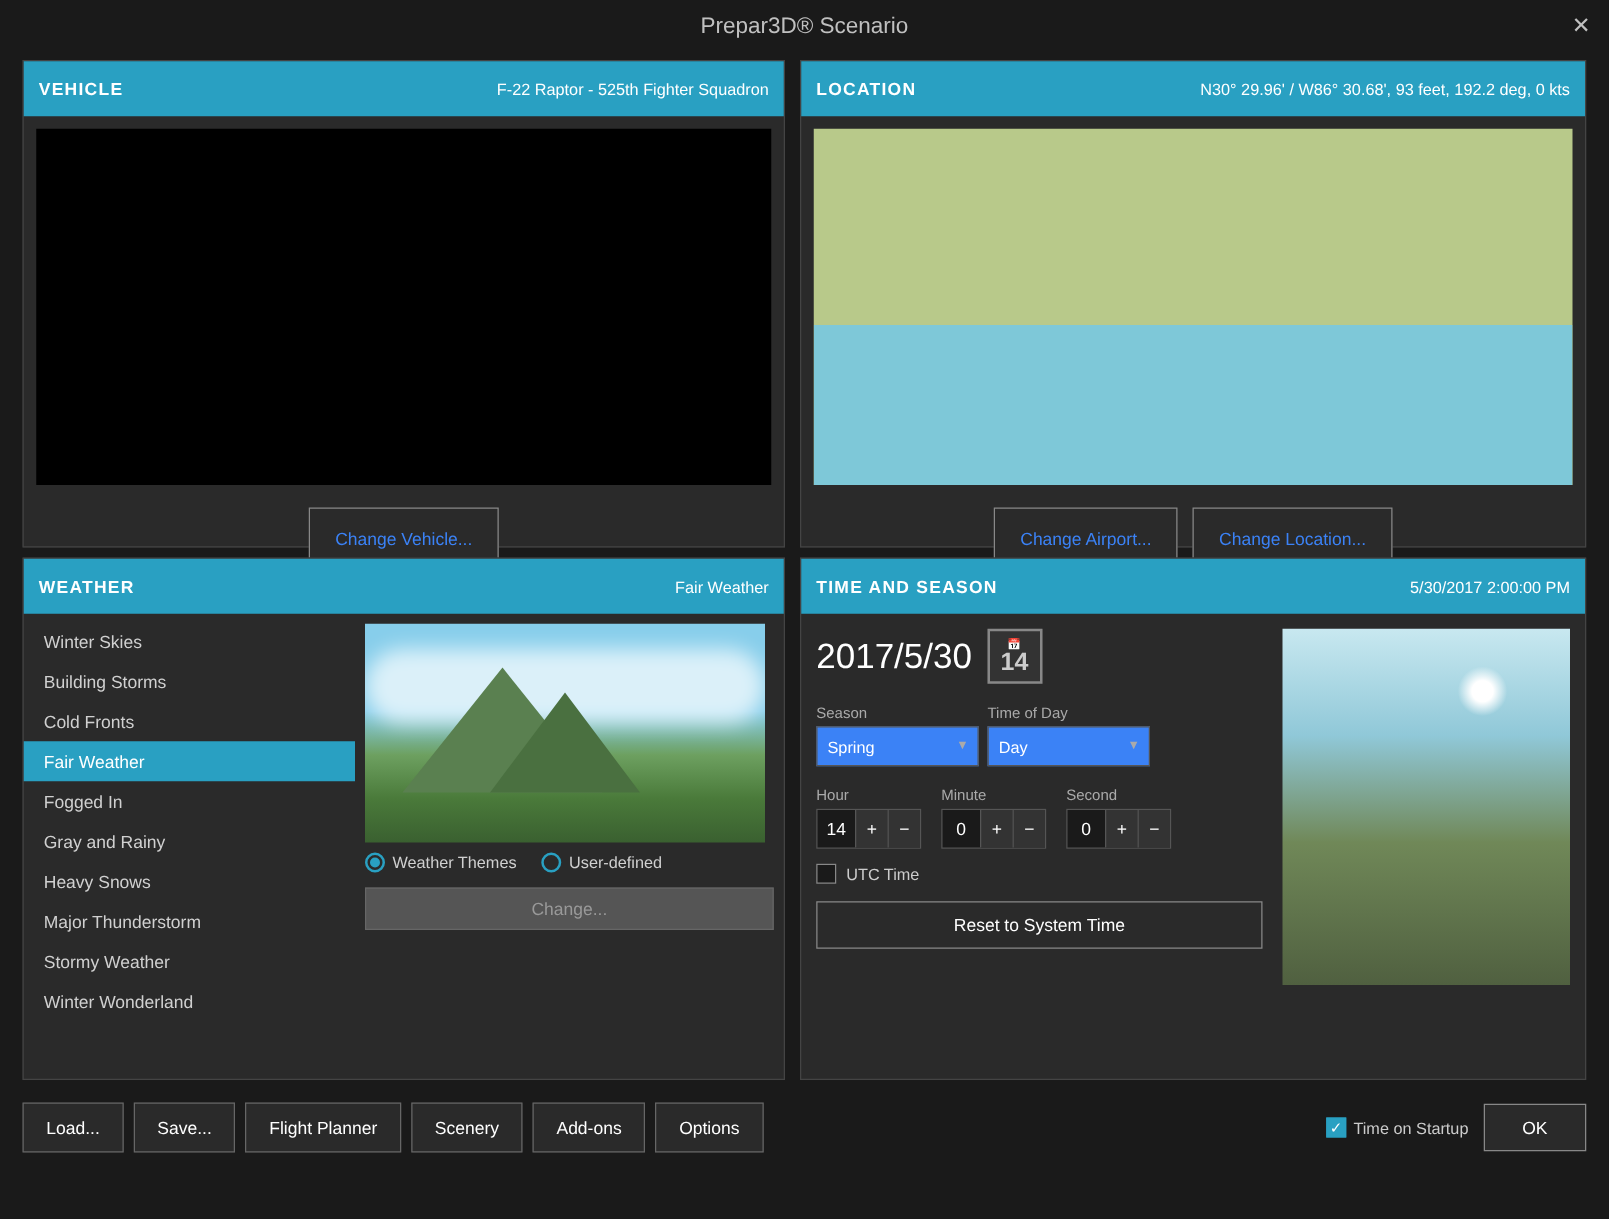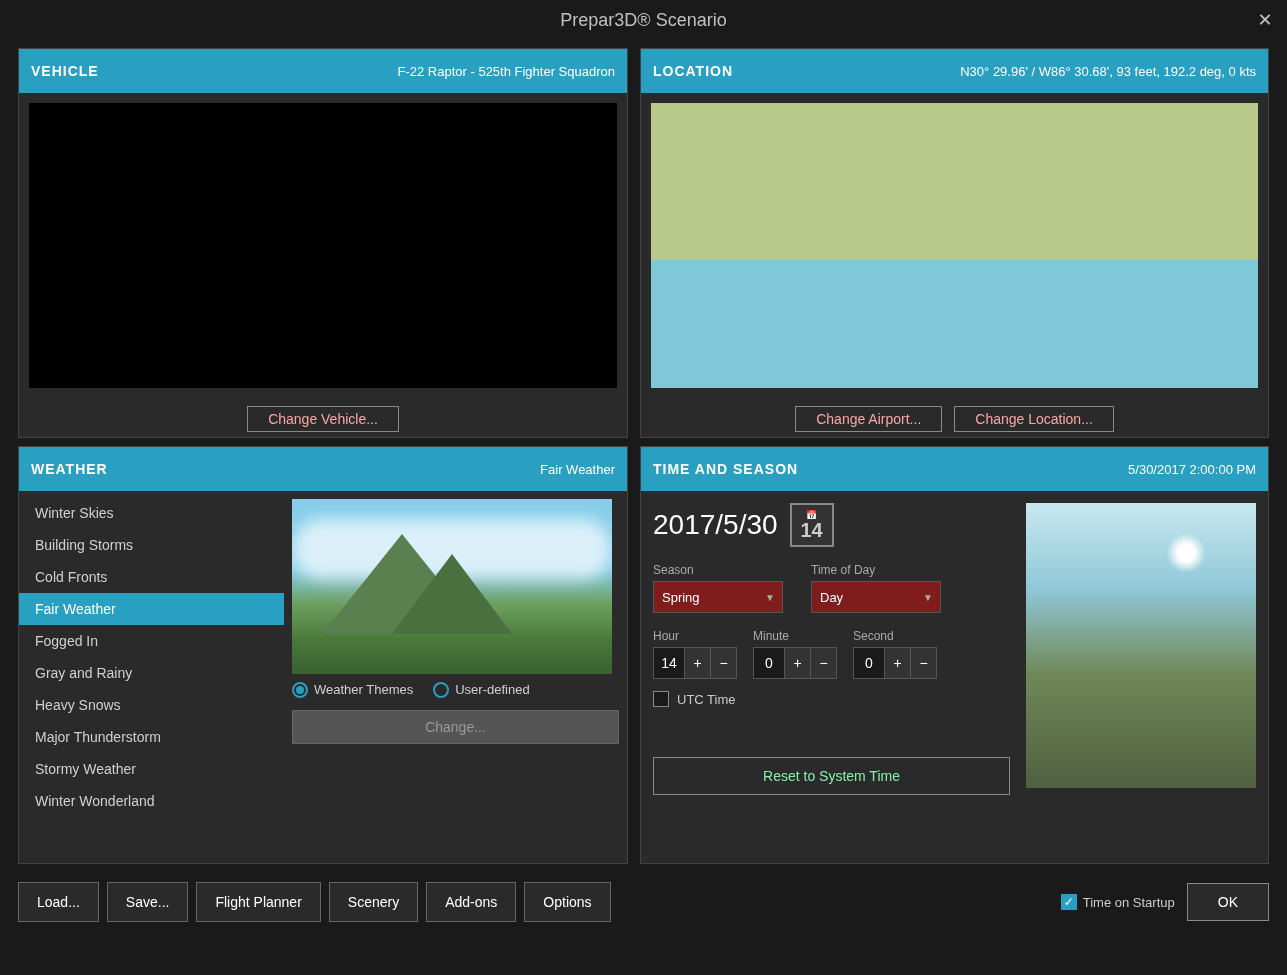--- a/index.html
+++ b/index.html
@@ -237,34 +237,34 @@
       cursor: pointer;
       background: #333;
     }
     .calendar-icon .cal-num {
       font-size: 20px;
       font-weight: bold;
       line-height: 1;
     }
     .selects-row {
       display: flex;
-      gap: 28px;
+      gap: 7px;
       margin-bottom: 16px;
     }
     .select-group {
       display: flex;
       flex-direction: column;
       gap: 4px;
     }
     .select-label {
       font-size: 12px;
       color: #aaa;
     }
     .styled-select {
-      background: #7f1d1d;
+      background: #3b82f6;
       border: 1px solid #555;
       color: #fff;
       padding: 5px 28px 5px 8px;
       font-size: 13px;
       appearance: none;
       cursor: pointer;
       width: 130px;
       height: 32px;
     }
     .spinners-row {
@@ -345,44 +345,43 @@
       right: 50px;
       width: 40px;
       height: 40px;
       background: radial-gradient(circle, #ffffff 30%, rgba(255,255,255,0) 70%);
       border-radius: 50%;
     }
     
     .btn {
       background: #2a2a2a;
       border: 1px solid #888;
-      color: #fca5a5;
-      padding: 4px 20px;
+      color: #3b82f6;
+      padding: 16px 20px;
       font-size: 14px;
       cursor: pointer;
       min-width: 120px;
     }
     .btn-disabled {
       background: #555;
       border: 1px solid #666;
       color: #999;
       padding: 8px 20px;
       font-size: 14px;
       cursor: default;
       min-width: 120px;
     }
     .reset-btn {
       width: 100%;
       background: #2a2a2a;
       border: 1px solid #888;
-      color: #86efac;
+      color: #ffffff;
       padding: 10px;
       font-size: 14px;
       cursor: pointer;
-      margin-top: 36px;
     }
     
     .toolbar {
       height: 60px;
       background: #1a1a1a;
       display: flex;
       align-items: center;
       padding: 0 18px;
       gap: 8px;
     }

